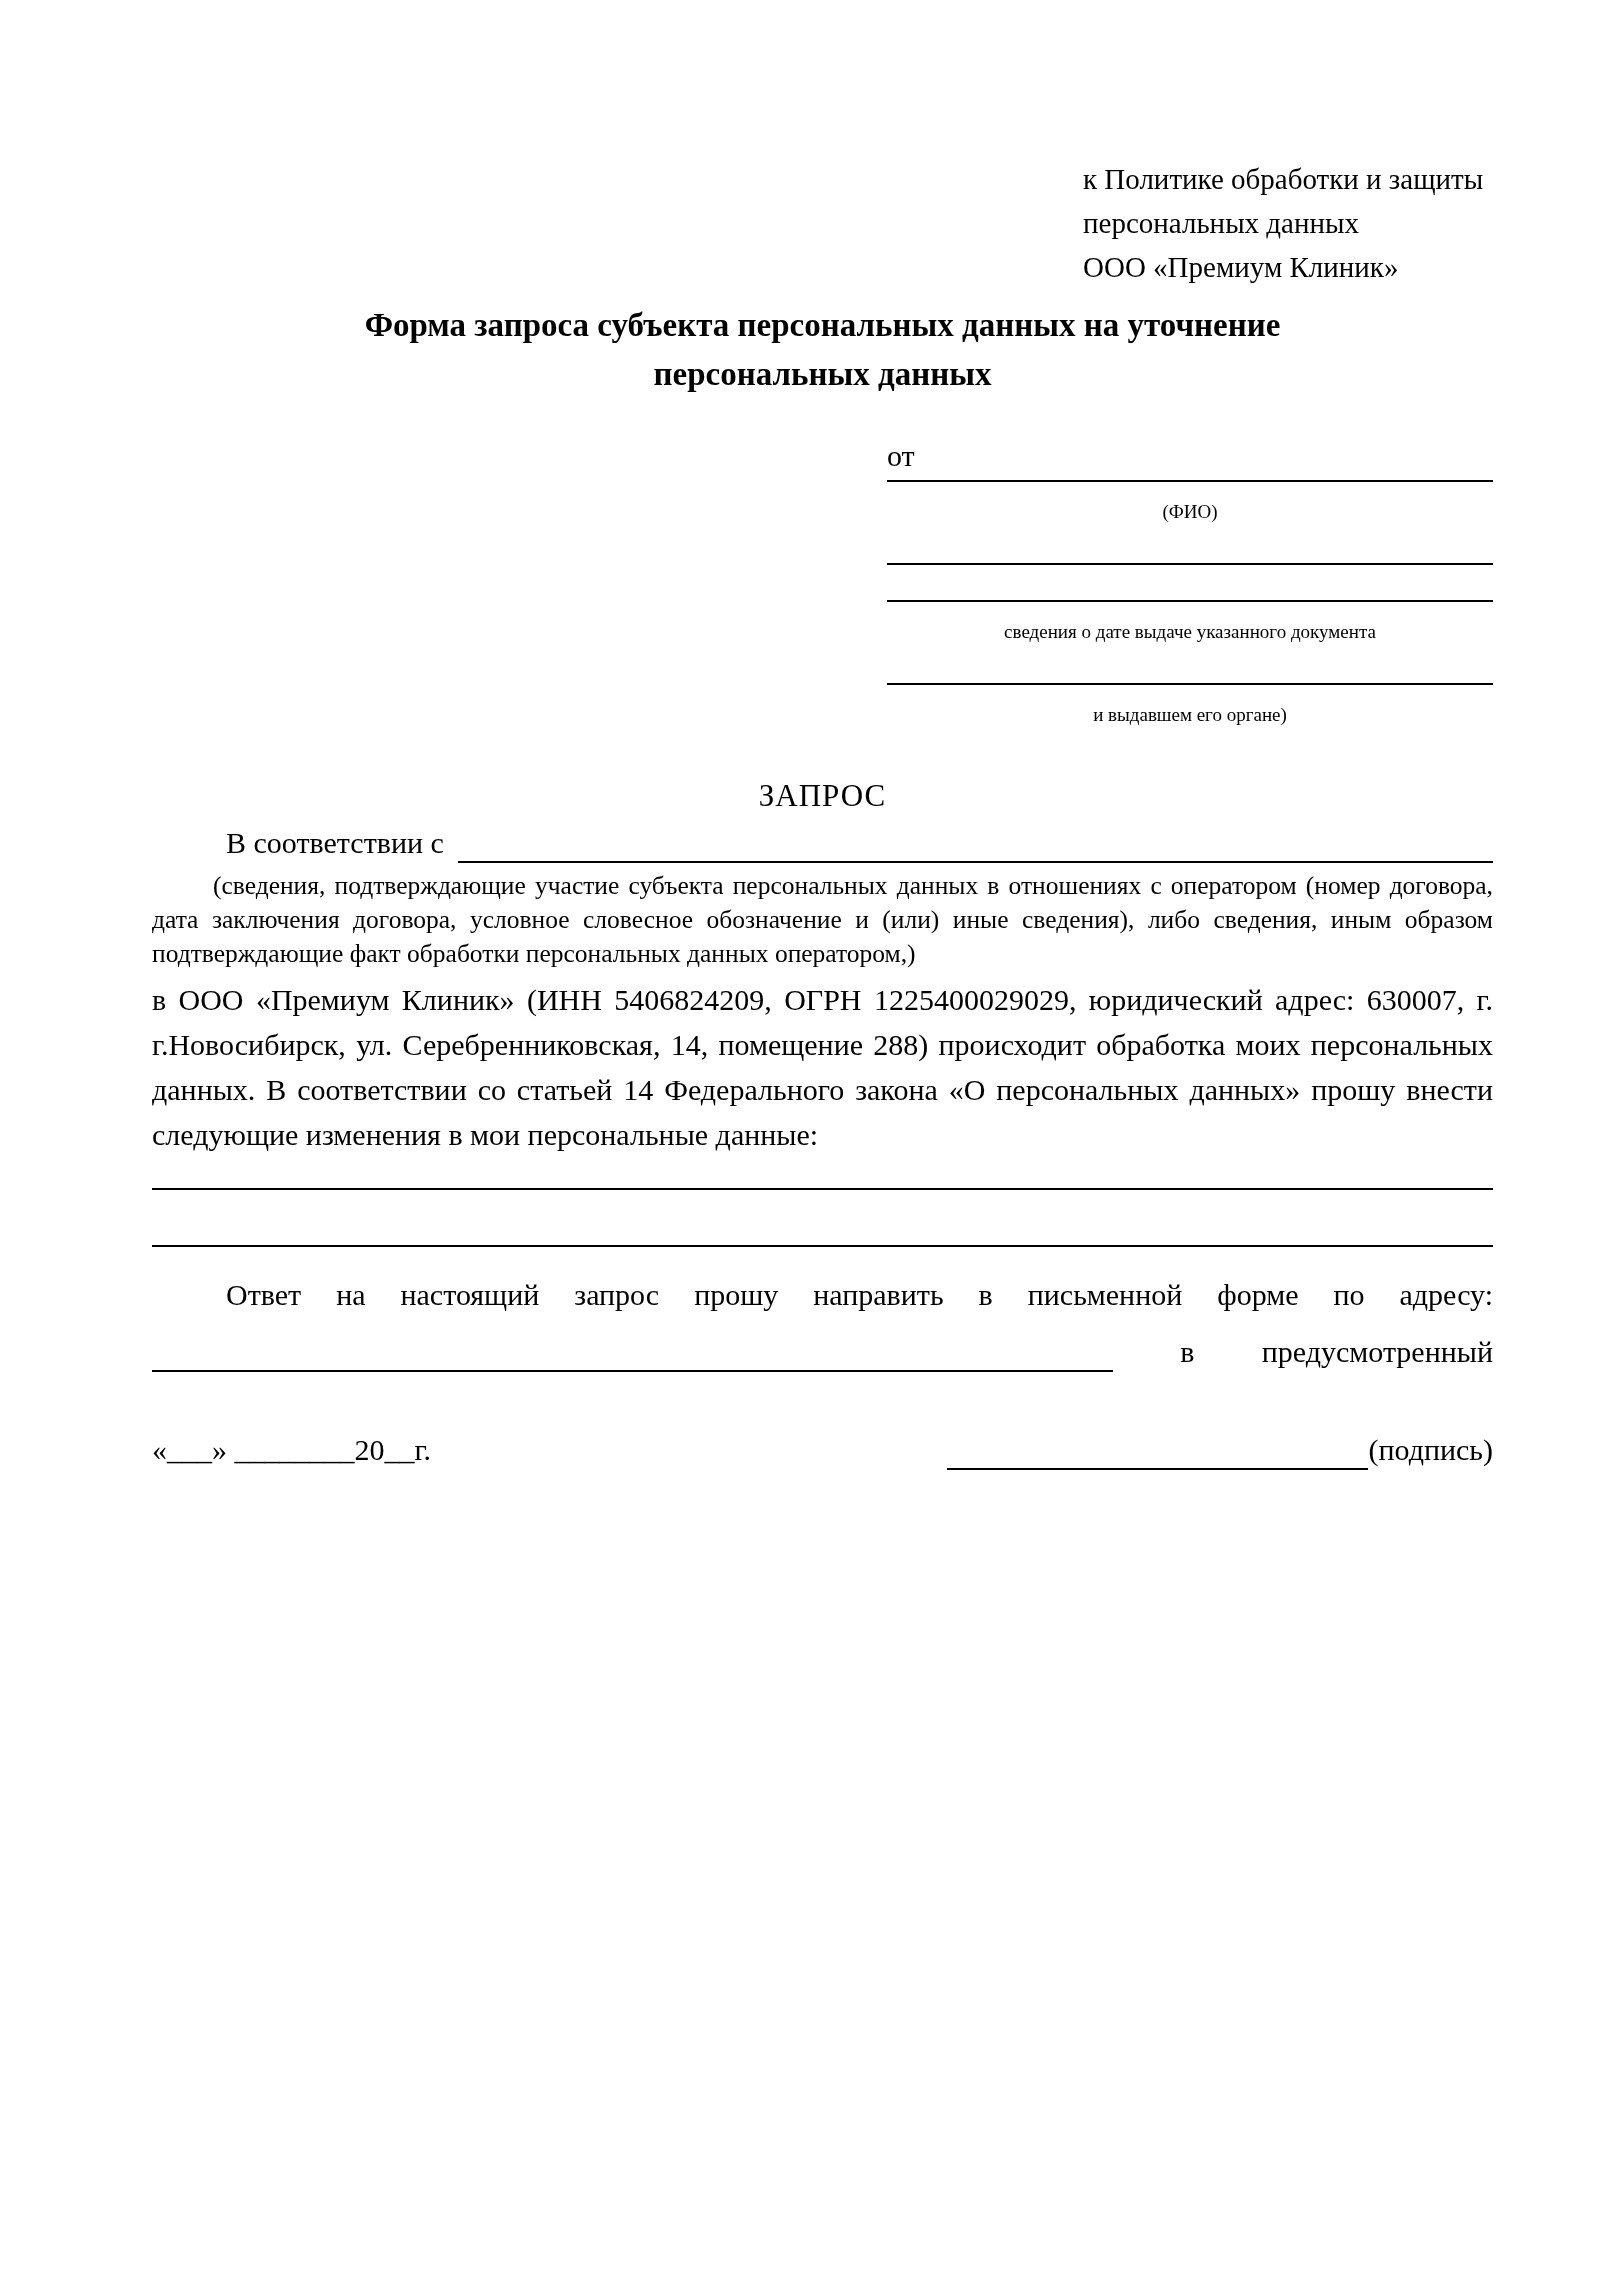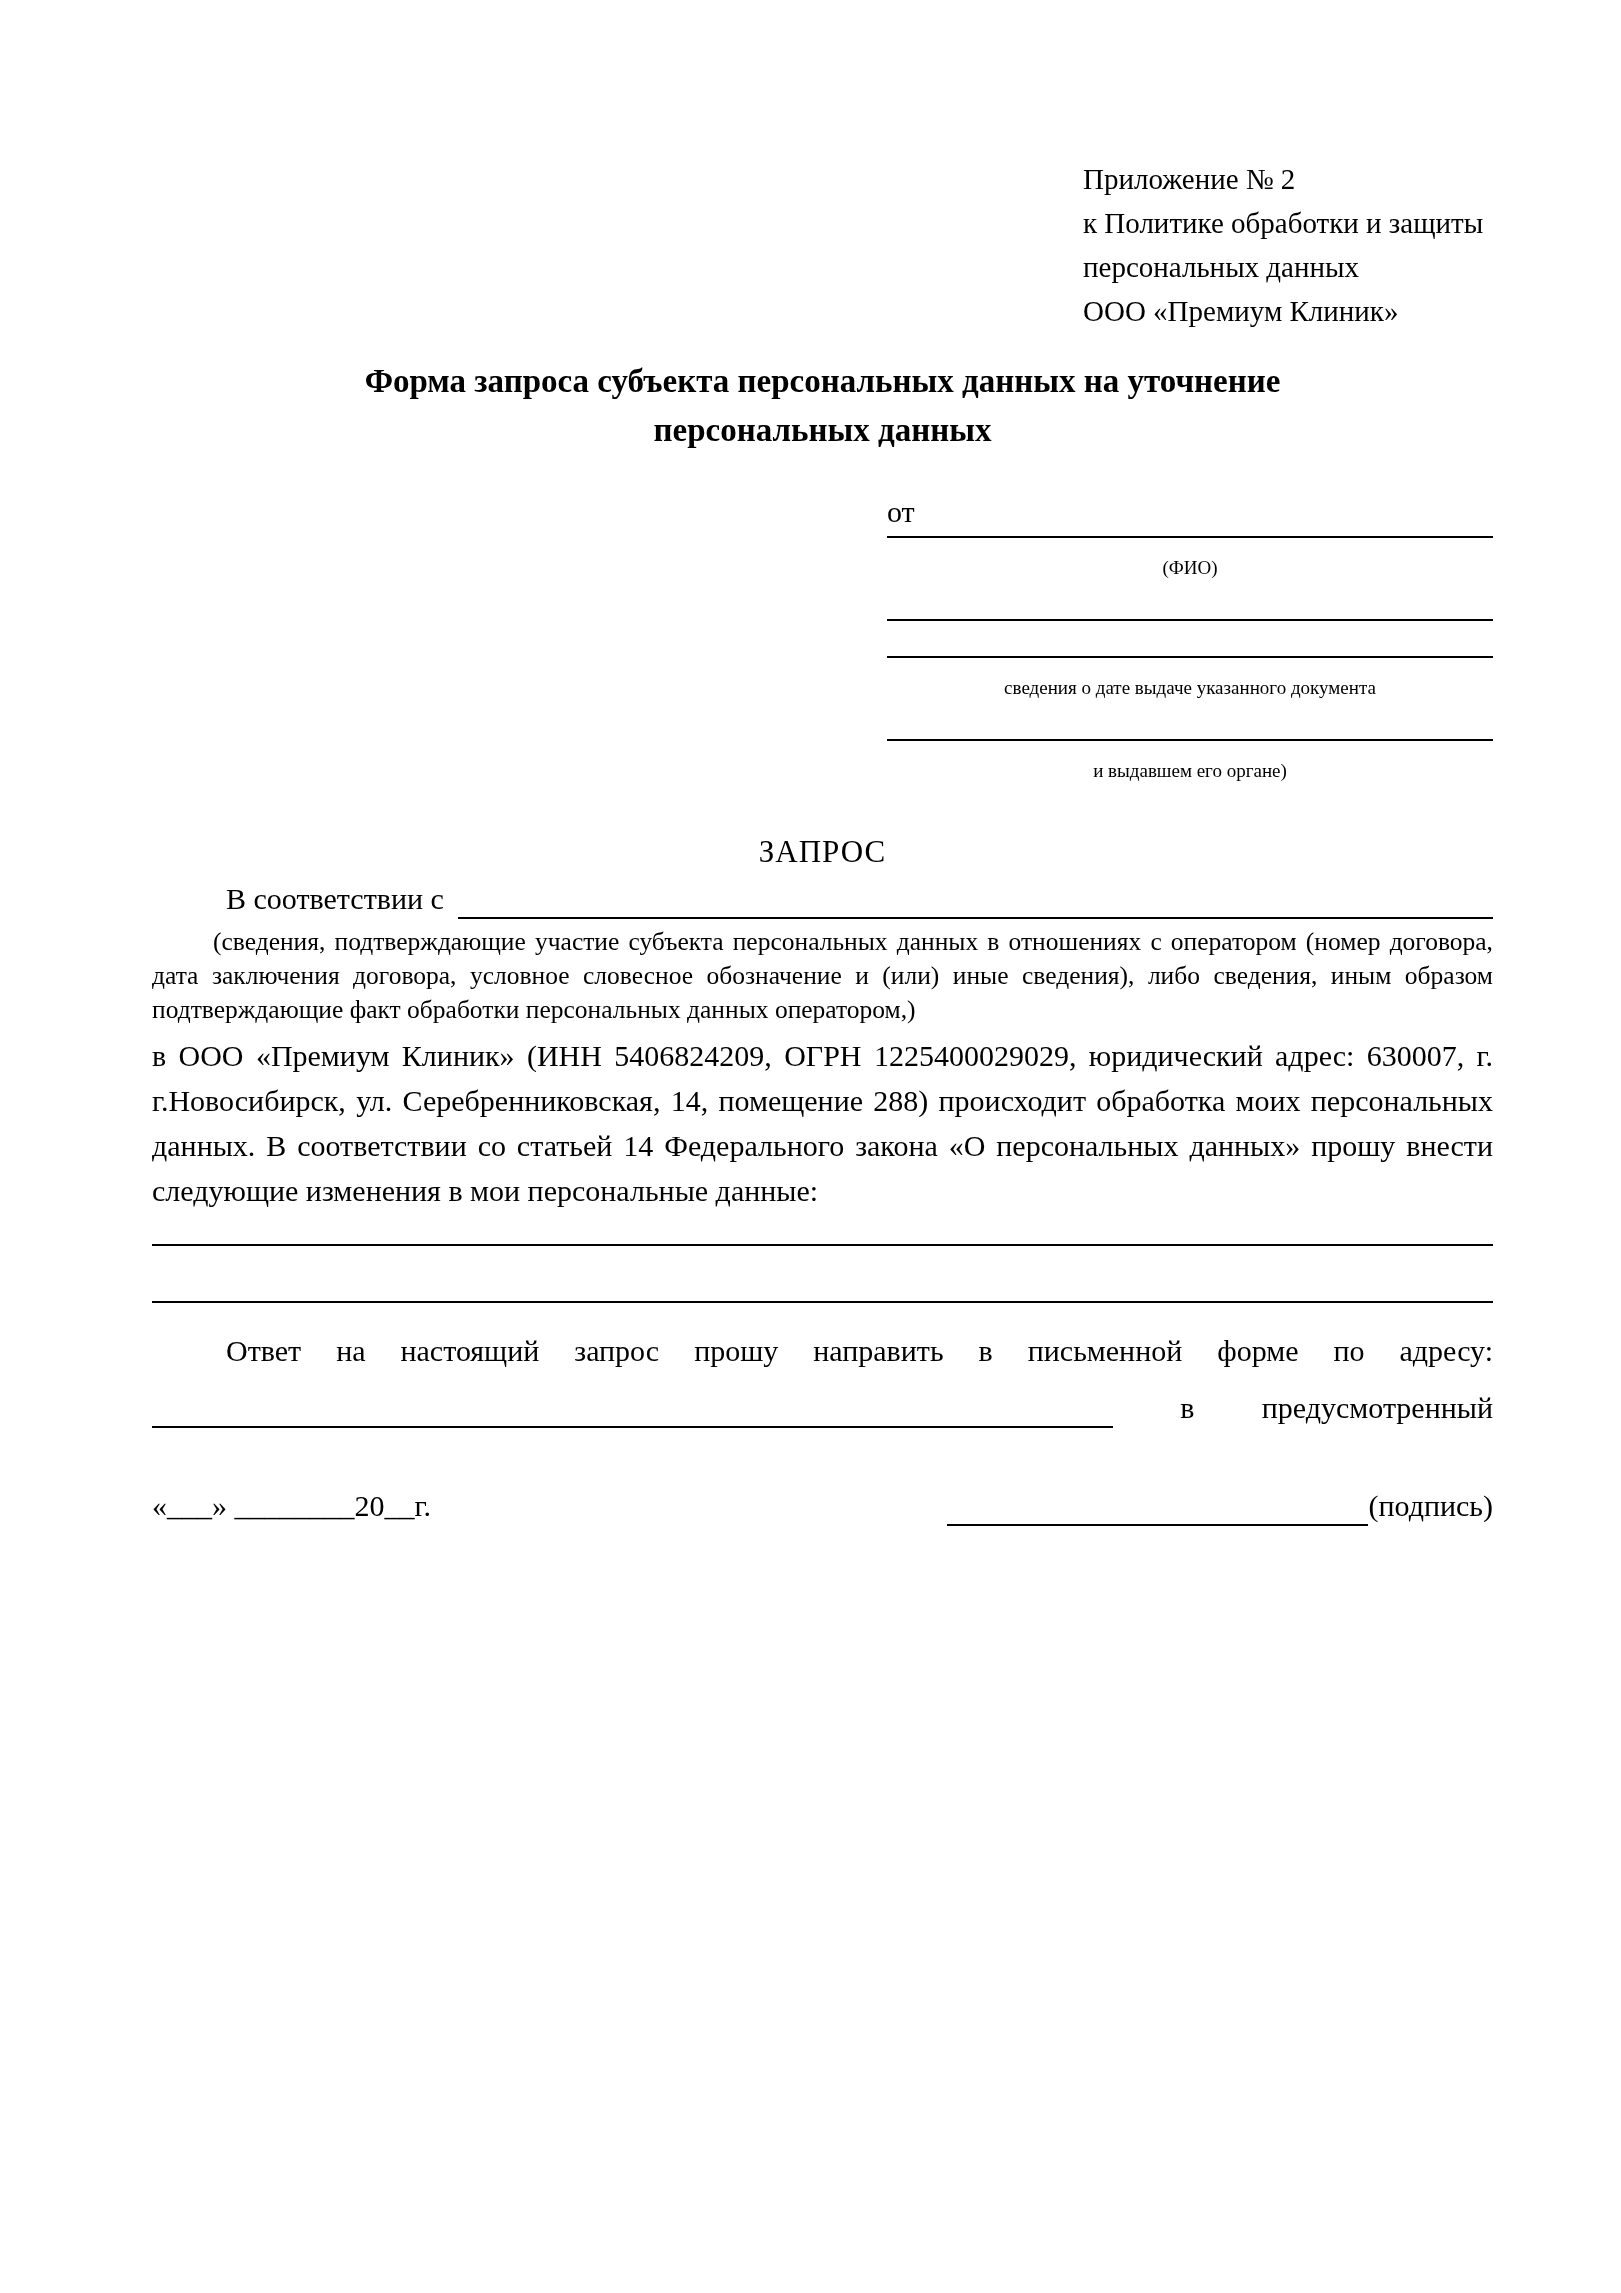--- a/index.html
+++ b/index.html
@@ -18,21 +18,21 @@
   
   .header-block {
     margin-left: 931px;
     width: 412px;
     font-size: 29px;
     line-height: 44px;
     white-space: nowrap;
   }
   
   .title {
-    margin: 24px auto 0 auto;
+    margin: 12px auto 0 auto;
     max-width: 1127px;
     font-size: 33px;
     font-weight: bold;
     line-height: 49px;
     text-align: center;
   }
   
   .addressee {
     margin-top: 35px;
     margin-left: 735px;
@@ -130,21 +130,20 @@
     border-bottom: 2.9px solid #000;
     height: 35px;
   }
 </style>
 </head>
 <body>
 
 <div class="page">
 
   <div class="header-block">
-    <div>Приложение № 2</div>
     <div>к Политике обработки и защиты</div>
     <div>персональных данных</div>
     <div>ООО «Премиум Клиник»</div>
   </div>
 
   <h1 class="title">Форма запроса субъекта персональных данных на уточнение персональных данных</h1>
 
   <div class="addressee">
     <div>от</div>
 

